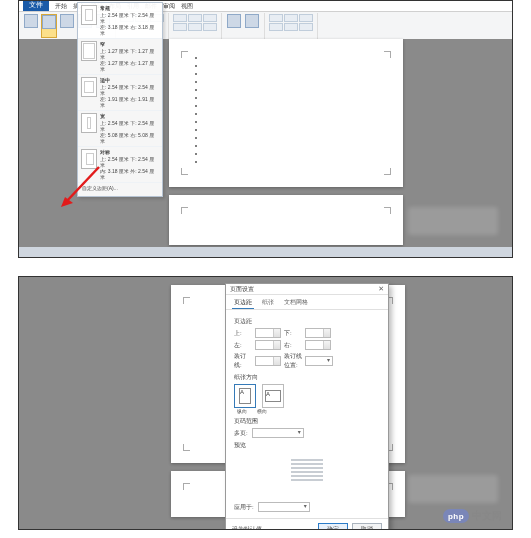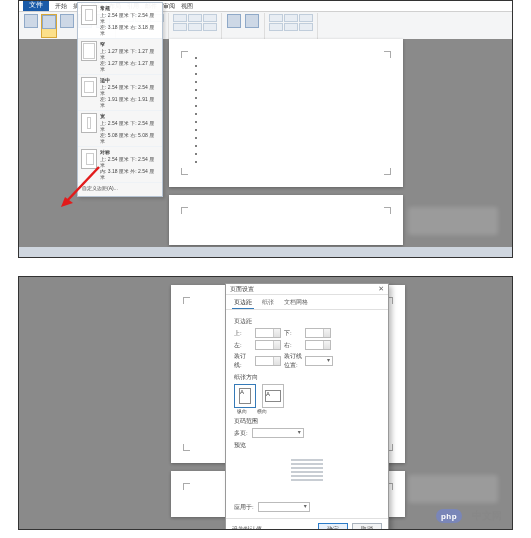--- a/index.html
+++ b/index.html
@@ -373,21 +373,21 @@
       align-items: center;
       gap: 4px;
       margin-top: 3px;
     }
     .php-wm {
       position: absolute;
       bottom: 6px;
       right: 10px;
       display: flex;
       align-items: center;
-      gap: 10px;
+      gap: 3px;
       font-size: 10px;
       color: #888;
       font-weight: bold;
     }
     .php-logo {
       width: 26px;
       height: 14px;
       background: #7a86b8;
       border-radius: 7px;
       color: #fff;

